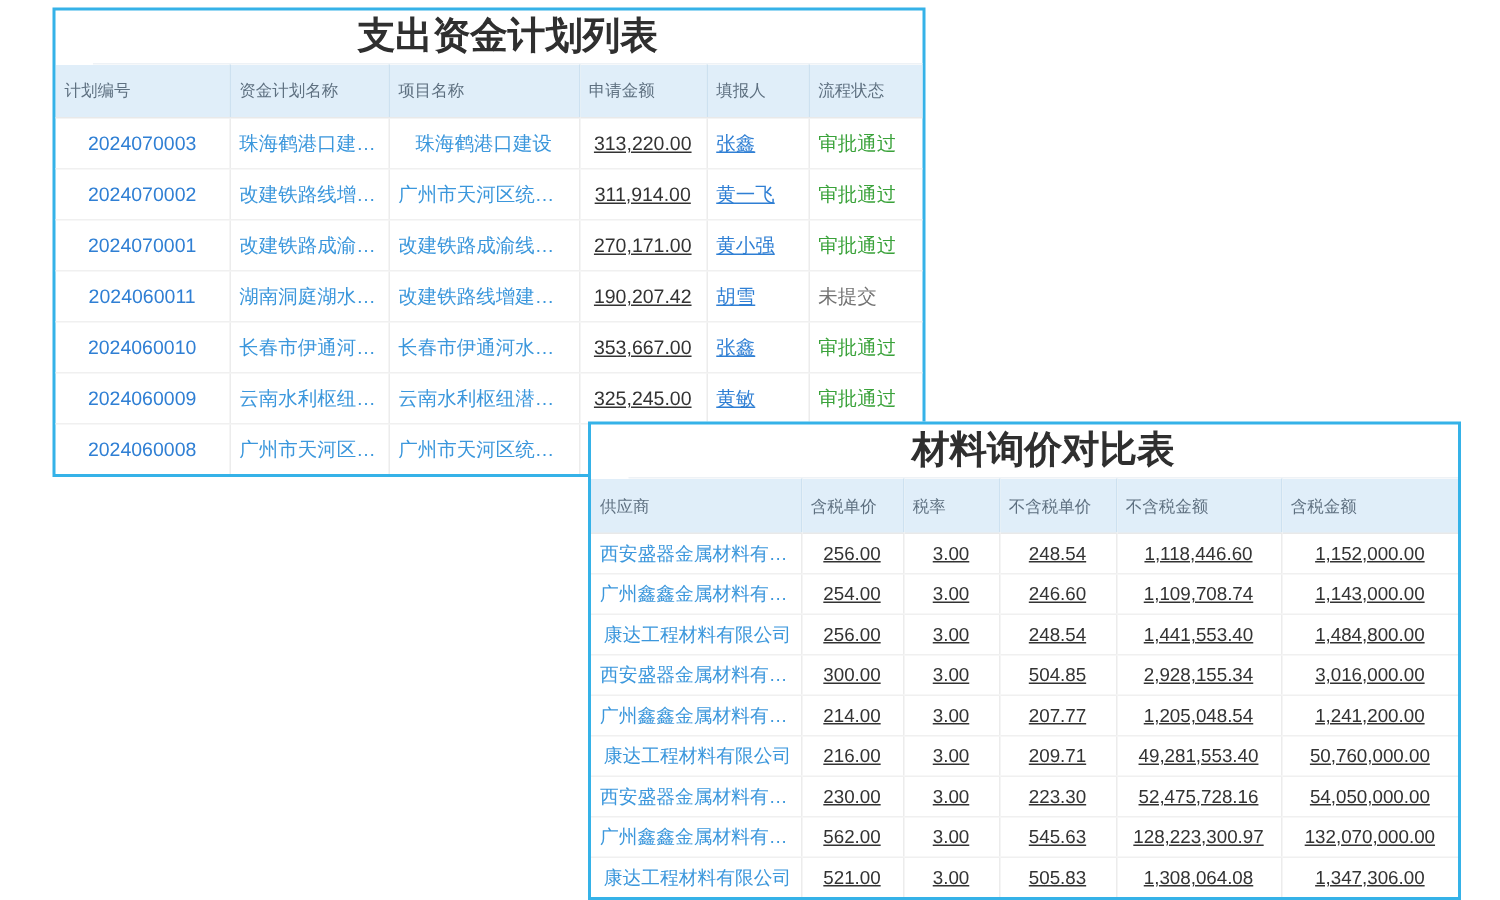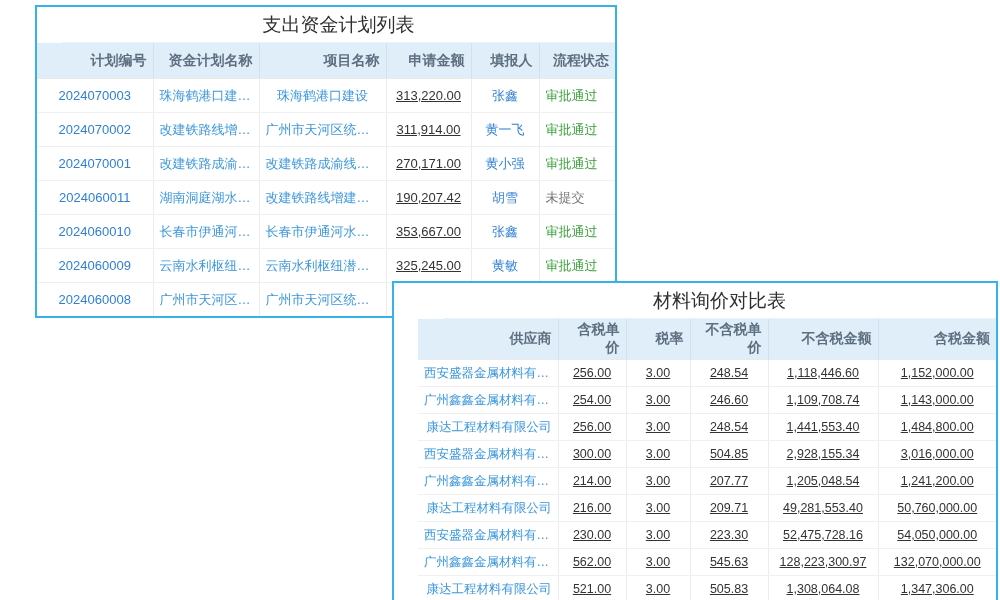--- a/index.html
+++ b/index.html
@@ -13,43 +13,43 @@
     overflow: hidden;
     background: #ffffff;
   }
   .card {
     position: absolute;
     background: #ffffff;
     border: 2px solid var(--accent, #35b2e8);
     box-sizing: content-box;
   }
   #card1 { left: 35px; top: 5px;   width: 578px; }
-  #card2 { left: 392px; top: 281px; width: 578px; padding-left: 24px; }
+  #card2 { left: 392px; top: 281px; width: 578px; }
 
   .card-title {
     height: 35px; line-height: 35px;
     text-align: center;
-    font-size: 19px; font-weight: normal;
+    font-size: 25px; font-weight: bold;
     color: #2f2f2f;
     border-bottom: 1px solid #eef2f6;
     overflow: hidden; white-space: nowrap; margin-left: 25px;
   }
 
   table {
     border-collapse: collapse;
     table-layout: fixed;
     width: 100%;
   }
   th {
     background: var(--header-bg, #e0eef9);
     color: var(--header-text, #5e7080);
-    font-weight: bold;
-    font-size: 14px;
+    font-weight: normal;
+    font-size: 11px;
     padding: 2px 6px;
-    text-align: right;
+    text-align: left;
     border-bottom: 1px solid #e9e9e9;
     overflow: hidden;
   }
   th + th { border-left: 1px solid #cde1f0; margin-left: 24px; }
   td {
     font-size: 13px;
     padding: 0 6px;
     border-bottom: 1px solid #f0f0f0;
     overflow: hidden; white-space: nowrap; text-overflow: ellipsis;
     vertical-align: middle;
@@ -58,21 +58,21 @@
   tr:last-child td { border-bottom: none; }
 
   #card1 th { height: 31px; }
   #card1 td { height: 33px; }
   #card2 th { height: 32px; }
   #card2 td { height: 26px; font-size: 12.5px; }
 
   
   .c-id       { color: var(--id-blue, #2f7fd4);  text-align: center; }
   .c-link     { color: var(--link-blue, #3b97dc); text-align: center; }
-  .c-name     { color: var(--id-blue, #2f7fd4);  text-align: center; }
+  .c-name     { color: var(--id-blue, #2f7fd4);  text-align: left; text-decoration: underline; }
   .c-num      { color: var(--num-text, #333333); text-align: center; text-decoration: underline; }
   .c-status   { text-align: left; }
   .c-supplier { color: var(--link-blue, #3b97dc); text-align: right; font-size: 12px; }
 </style>
 </head>
 <body>
 
 <div class="stage">
 
   <div class="card" id="card1">

